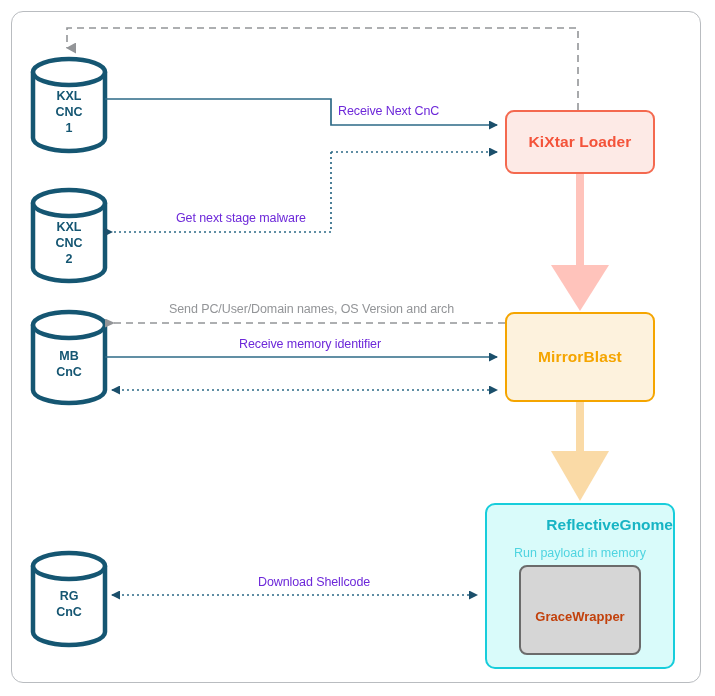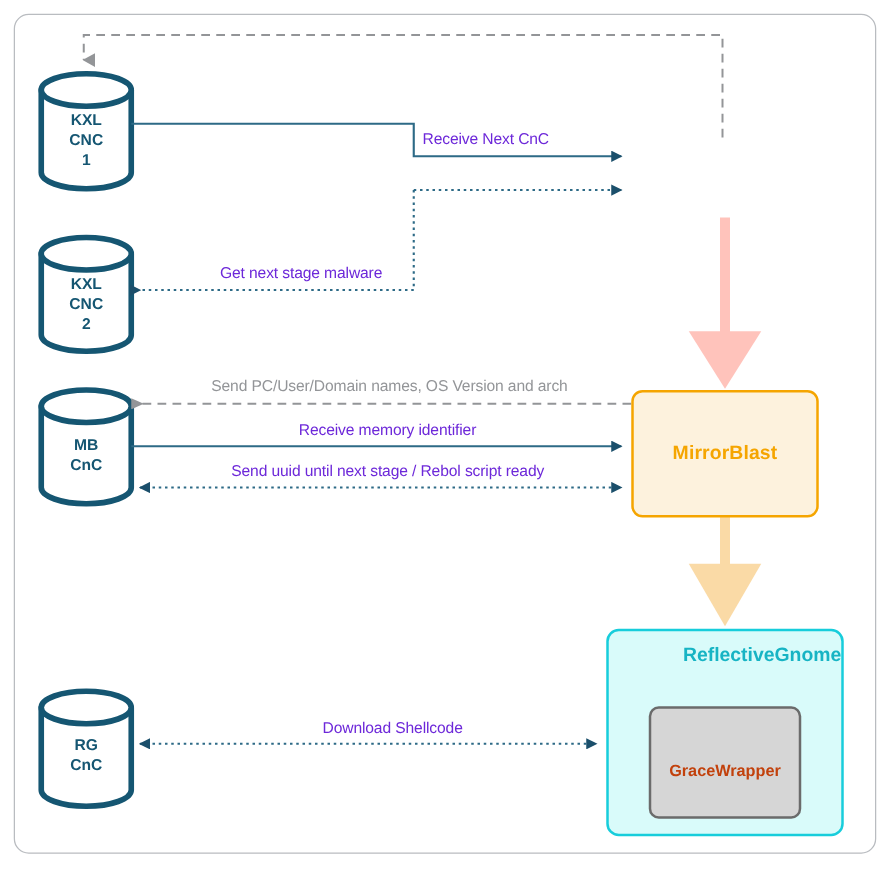--- a/index.html
+++ b/index.html
@@ -46,21 +46,21 @@
     font-weight: bold;
     letter-spacing: 0.1px;
   }
   #kixtar-box {
     left: 505px; top: 110px; width: 150px; height: 64px;
     background: #fdeae6;
     border: 2px solid #f4694f;
   }
   #kixtar-box .node-title { color: #f4533a; font-size: 15.5px; }
   #mirrorblast-box {
-    left: 505px; top: 312px; width: 150px; height: 102px;
+    left: 505px; top: 312px; width: 150px; height: 90px;
     background: #fdf2dd;
     border: 2px solid #f5a500;
   }
   #mirrorblast-box .node-title { color: #f5a500; font-size: 15.5px; }
   #reflective-box {
     left: 485px; top: 503px; width: 190px; height: 166px;
     background: #d9fbfa;
     border: 2px solid #17cddb;
     border-radius: 10px;
     display: block;
@@ -201,30 +201,33 @@
 
 
   <div class="edge-label dark" style="left:338px; top:104px;">Receive Next CnC</div>
 
   <div class="edge-label dark" style="left:176px; top:211px;">Get next stage malware</div>
 
   <div class="edge-label gray" style="left:169px; top:302px;">Send PC/User/Domain names, OS Version and arch</div>
 
   <div class="edge-label dark" style="left:239px; top:337px;">Receive memory identifier</div>
 
-  <div class="edge-label dark" style="left:185px; top:370px;">Send uuid until next stage / Rebol script ready</div>
 
   <div class="edge-label dark" style="left:258px; top:575px;">Download Shellcode</div>
 
+  <div id="kixtar-box" class="node-box">
+    <span class="node-title">KiXtar Loader</span>
+  </div>
 
   <div id="mirrorblast-box" class="node-box">
     <span class="node-title">MirrorBlast</span>
   </div>
 
   <div id="reflective-box" class="node-box">
     <div id="reflective-title">ReflectiveGnome</div>
+    <div id="reflective-sub">Run payload in memory</div>
   </div>
 
   <div id="grace-box">
     <span id="grace-label">GraceWrapper</span>
   </div>
 
 </div>
 
 </body></html>

